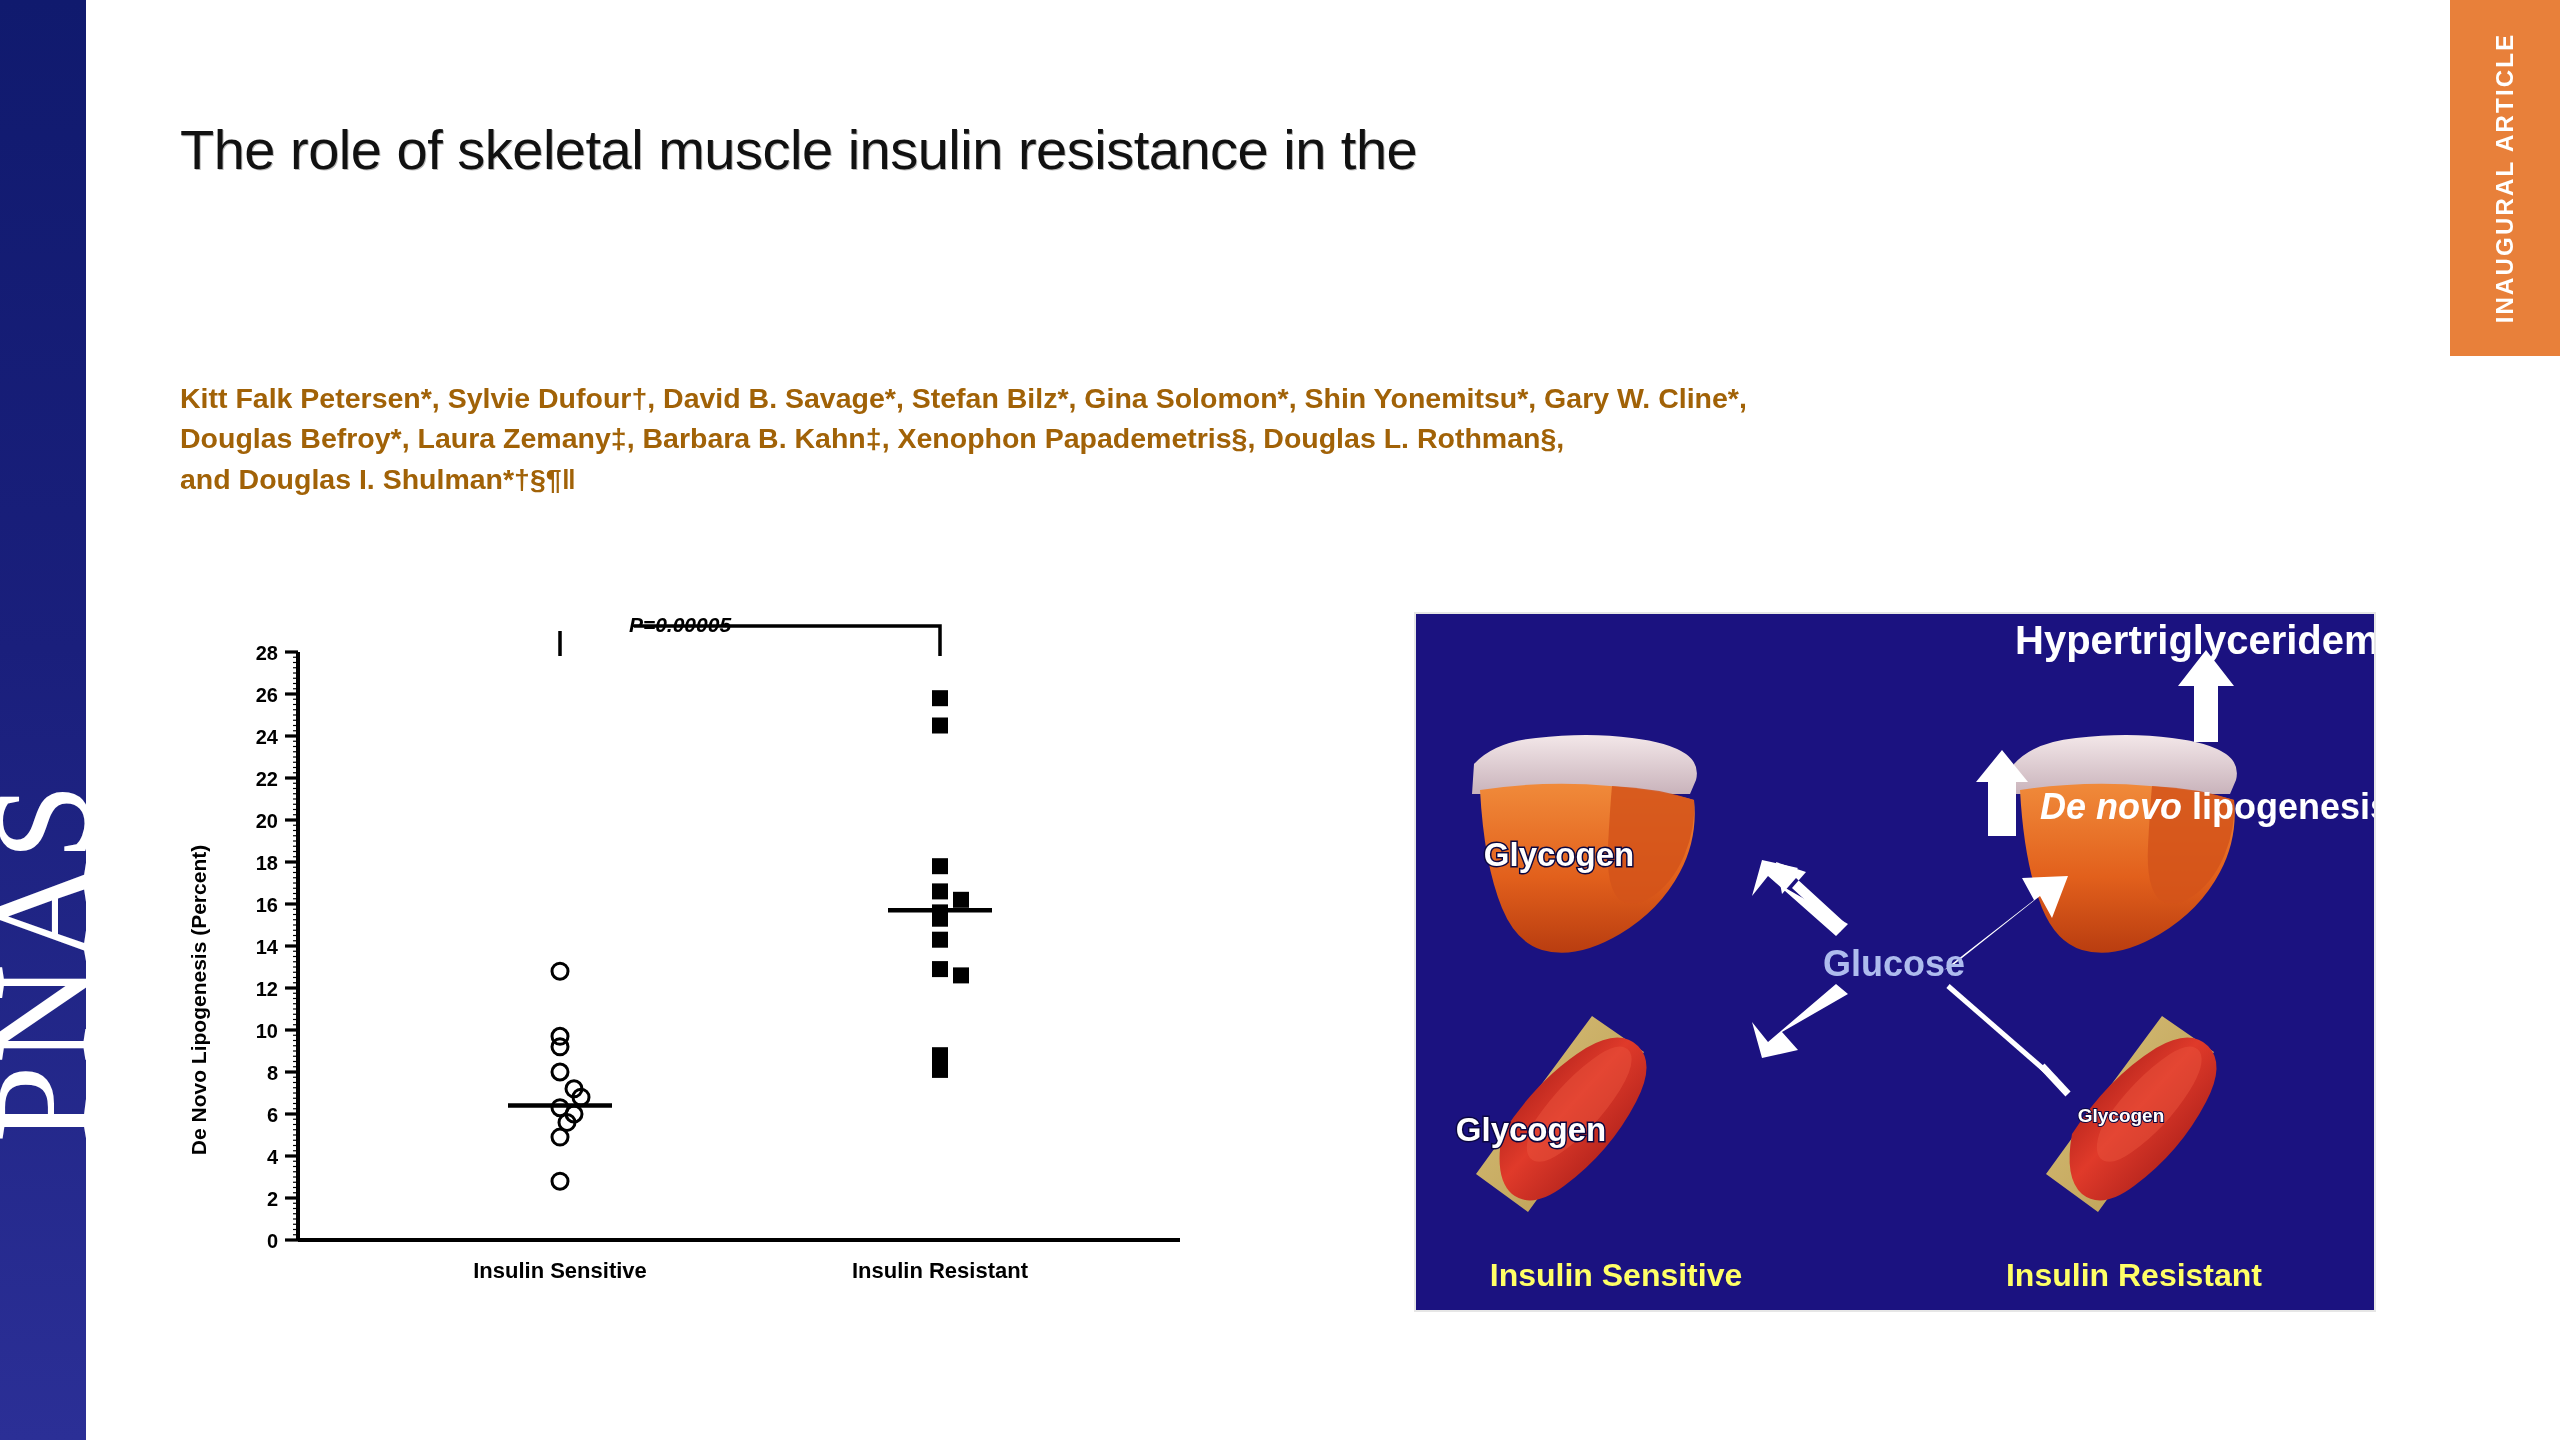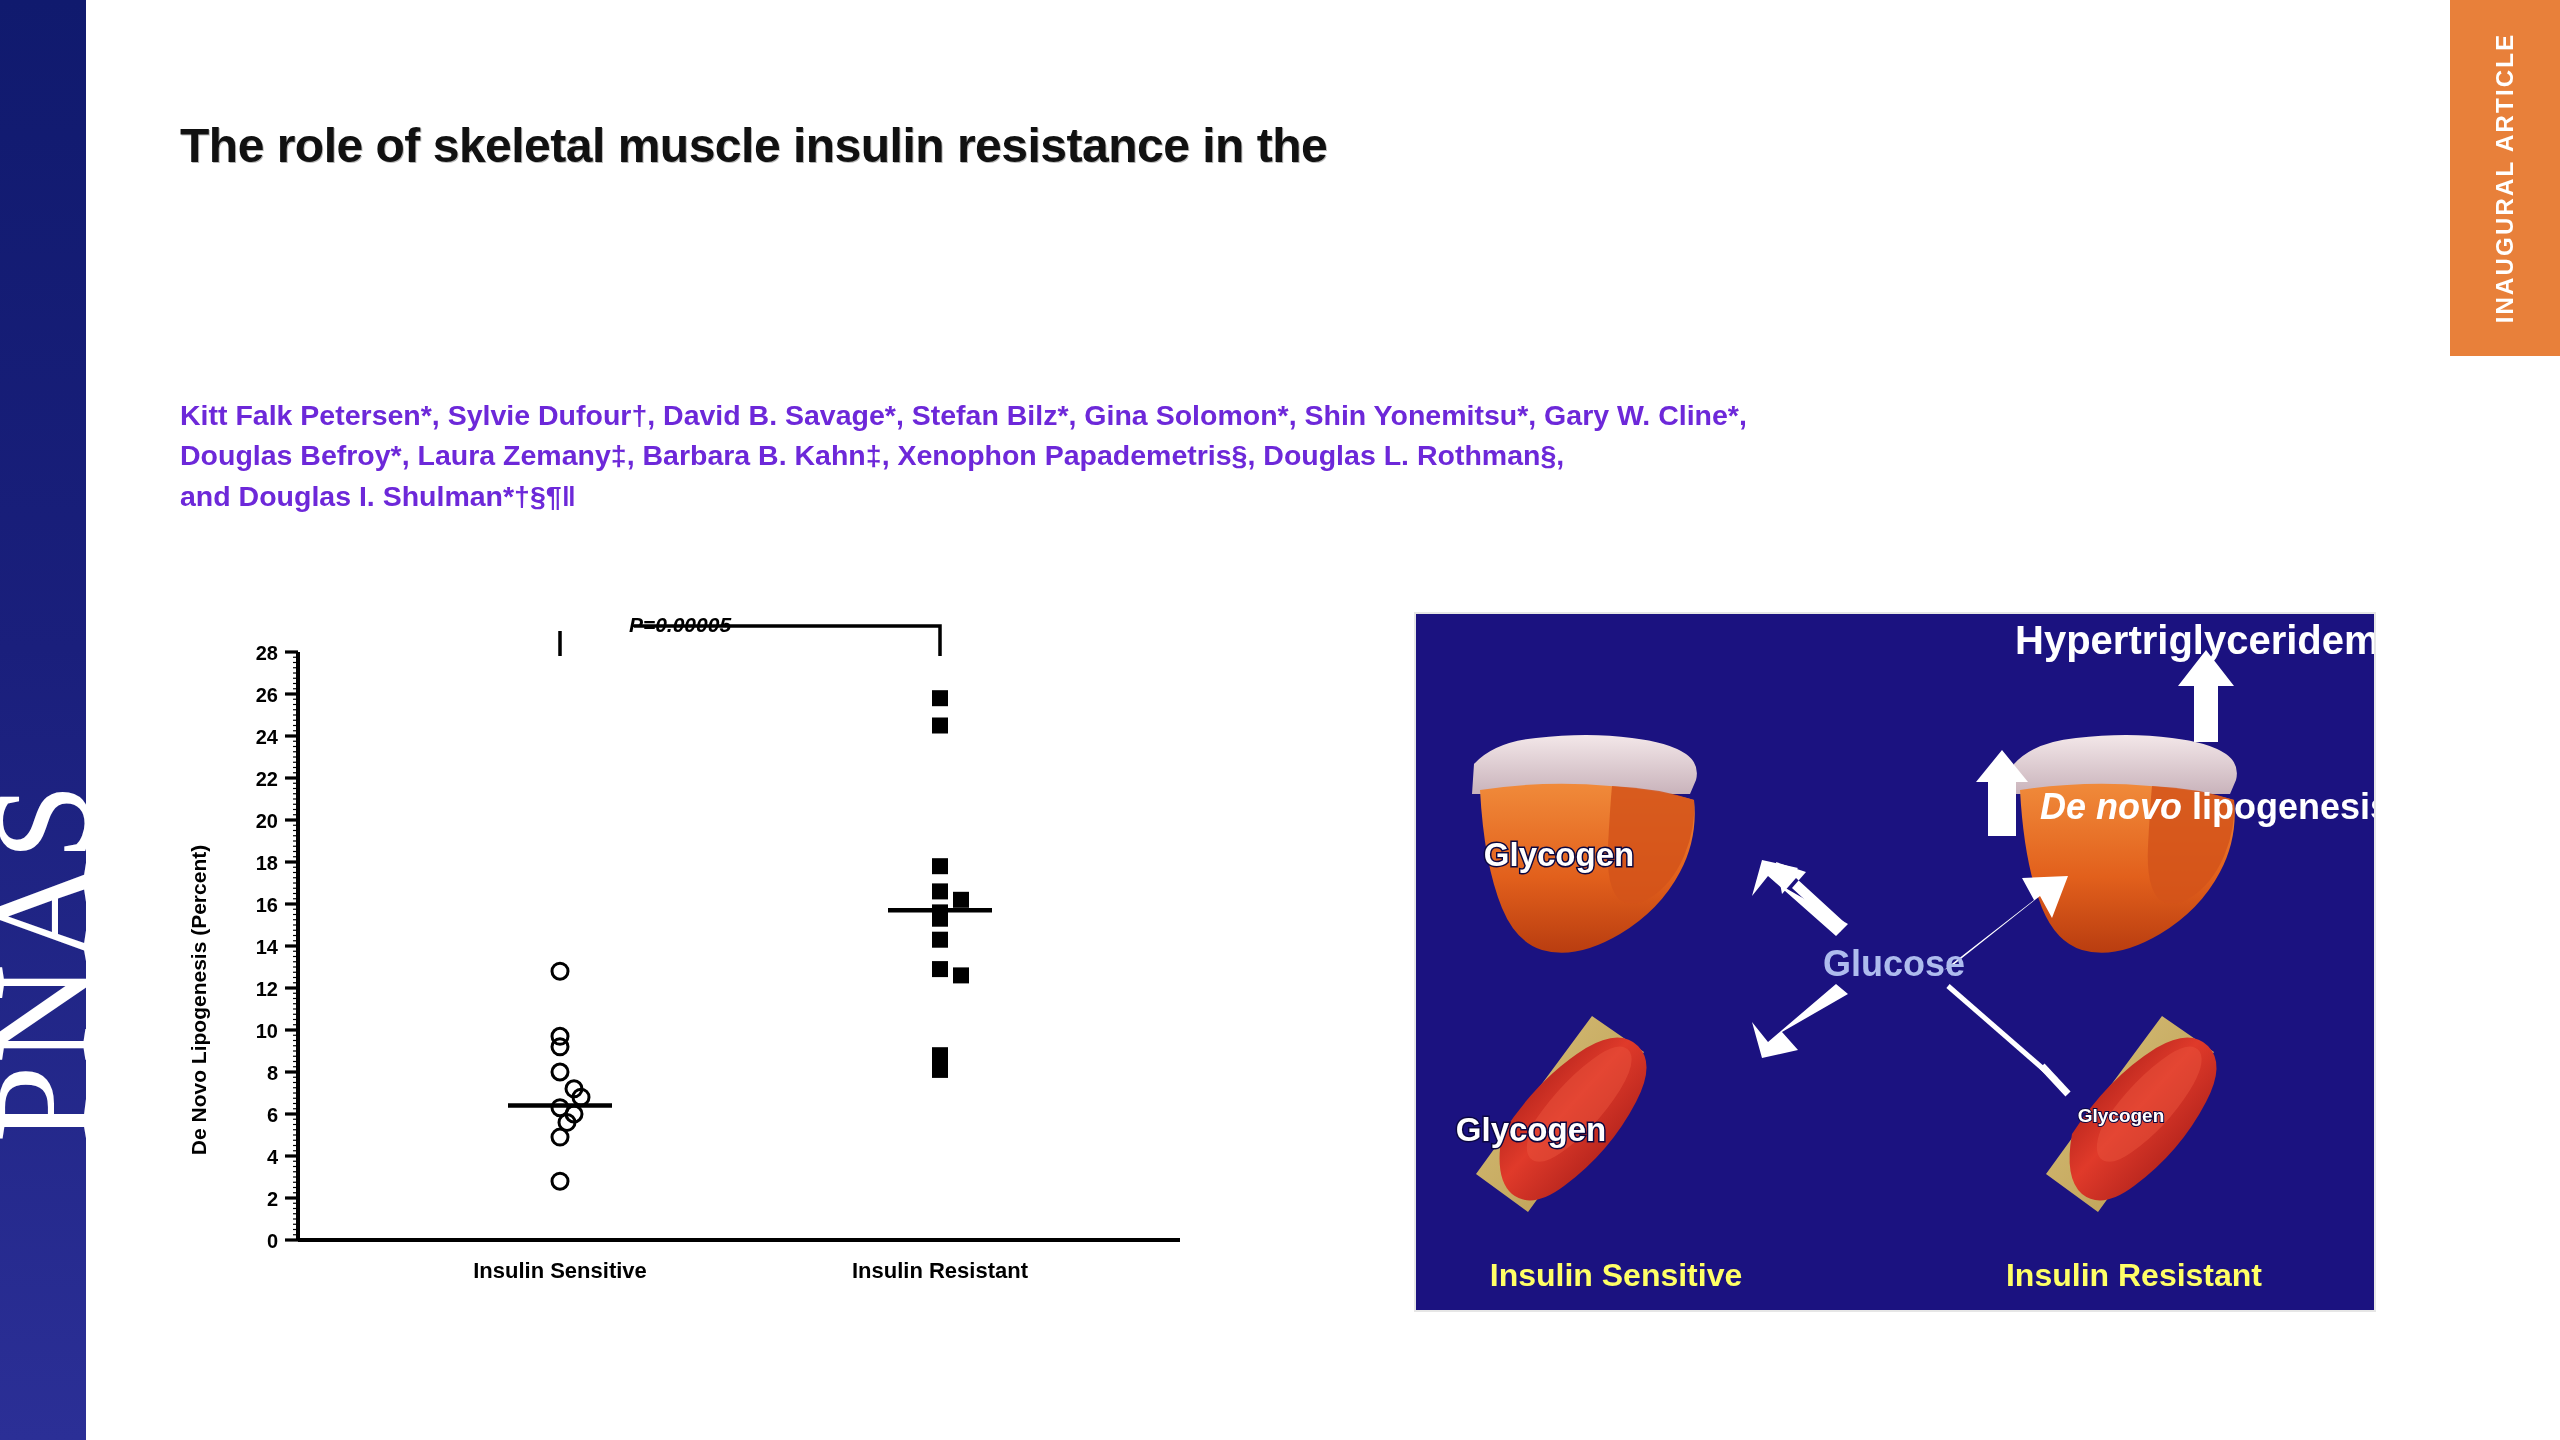--- a/index.html
+++ b/index.html
@@ -14,27 +14,27 @@
     font-size:138px;letter-spacing:2px;white-space:nowrap;line-height:1;}
 
   
   #inaugural-tab{position:absolute;right:0;top:0;width:110px;height:356px;background:#e8803a;}
   #inaugural-tab .tab-text{position:absolute;left:50%;top:50%;
     transform:translate(-50%,-50%) rotate(-90deg);white-space:nowrap;
     color:#ffffff;font-size:24px;font-weight:bold;letter-spacing:2.2px;}
 
   
   #title-block{position:absolute;left:180px;top:120px;width:2160px;}
-  #paper-title{font-size:48px;line-height:1.08;font-weight:bold;color:#111111;
+  #paper-title{font-size:56px;line-height:1.08;font-weight:normal;color:#111111;
     letter-spacing:-0.5px;font-stretch:condensed;margin:0;
     text-shadow:1px 1px 0 rgba(0,0,0,.28);}
   #paper-title .tline{display:block;white-space:nowrap;}
 
   #author-block{position:absolute;left:180px;top:378px;width:2200px;
-    font-size:28.5px;font-weight:bold;color:#6d28d9;line-height:1.42;margin-top:17px;}
+    font-size:28.5px;font-weight:bold;color:#a16207;line-height:1.42;}
   #author-block .aline{display:block;white-space:nowrap;}
 
   
   #dotplot-figure{position:absolute;left:180px;top:610px;width:1140px;height:700px;}
   #dotplot-svg{display:block;}
 
   
   #schematic-figure{position:absolute;left:1414px;top:612px;width:962px;height:700px;
     background:#1b1280;border:2px solid #e6e6e6;box-sizing:border-box;overflow:hidden;}
   #schematic-svg{display:block;}

